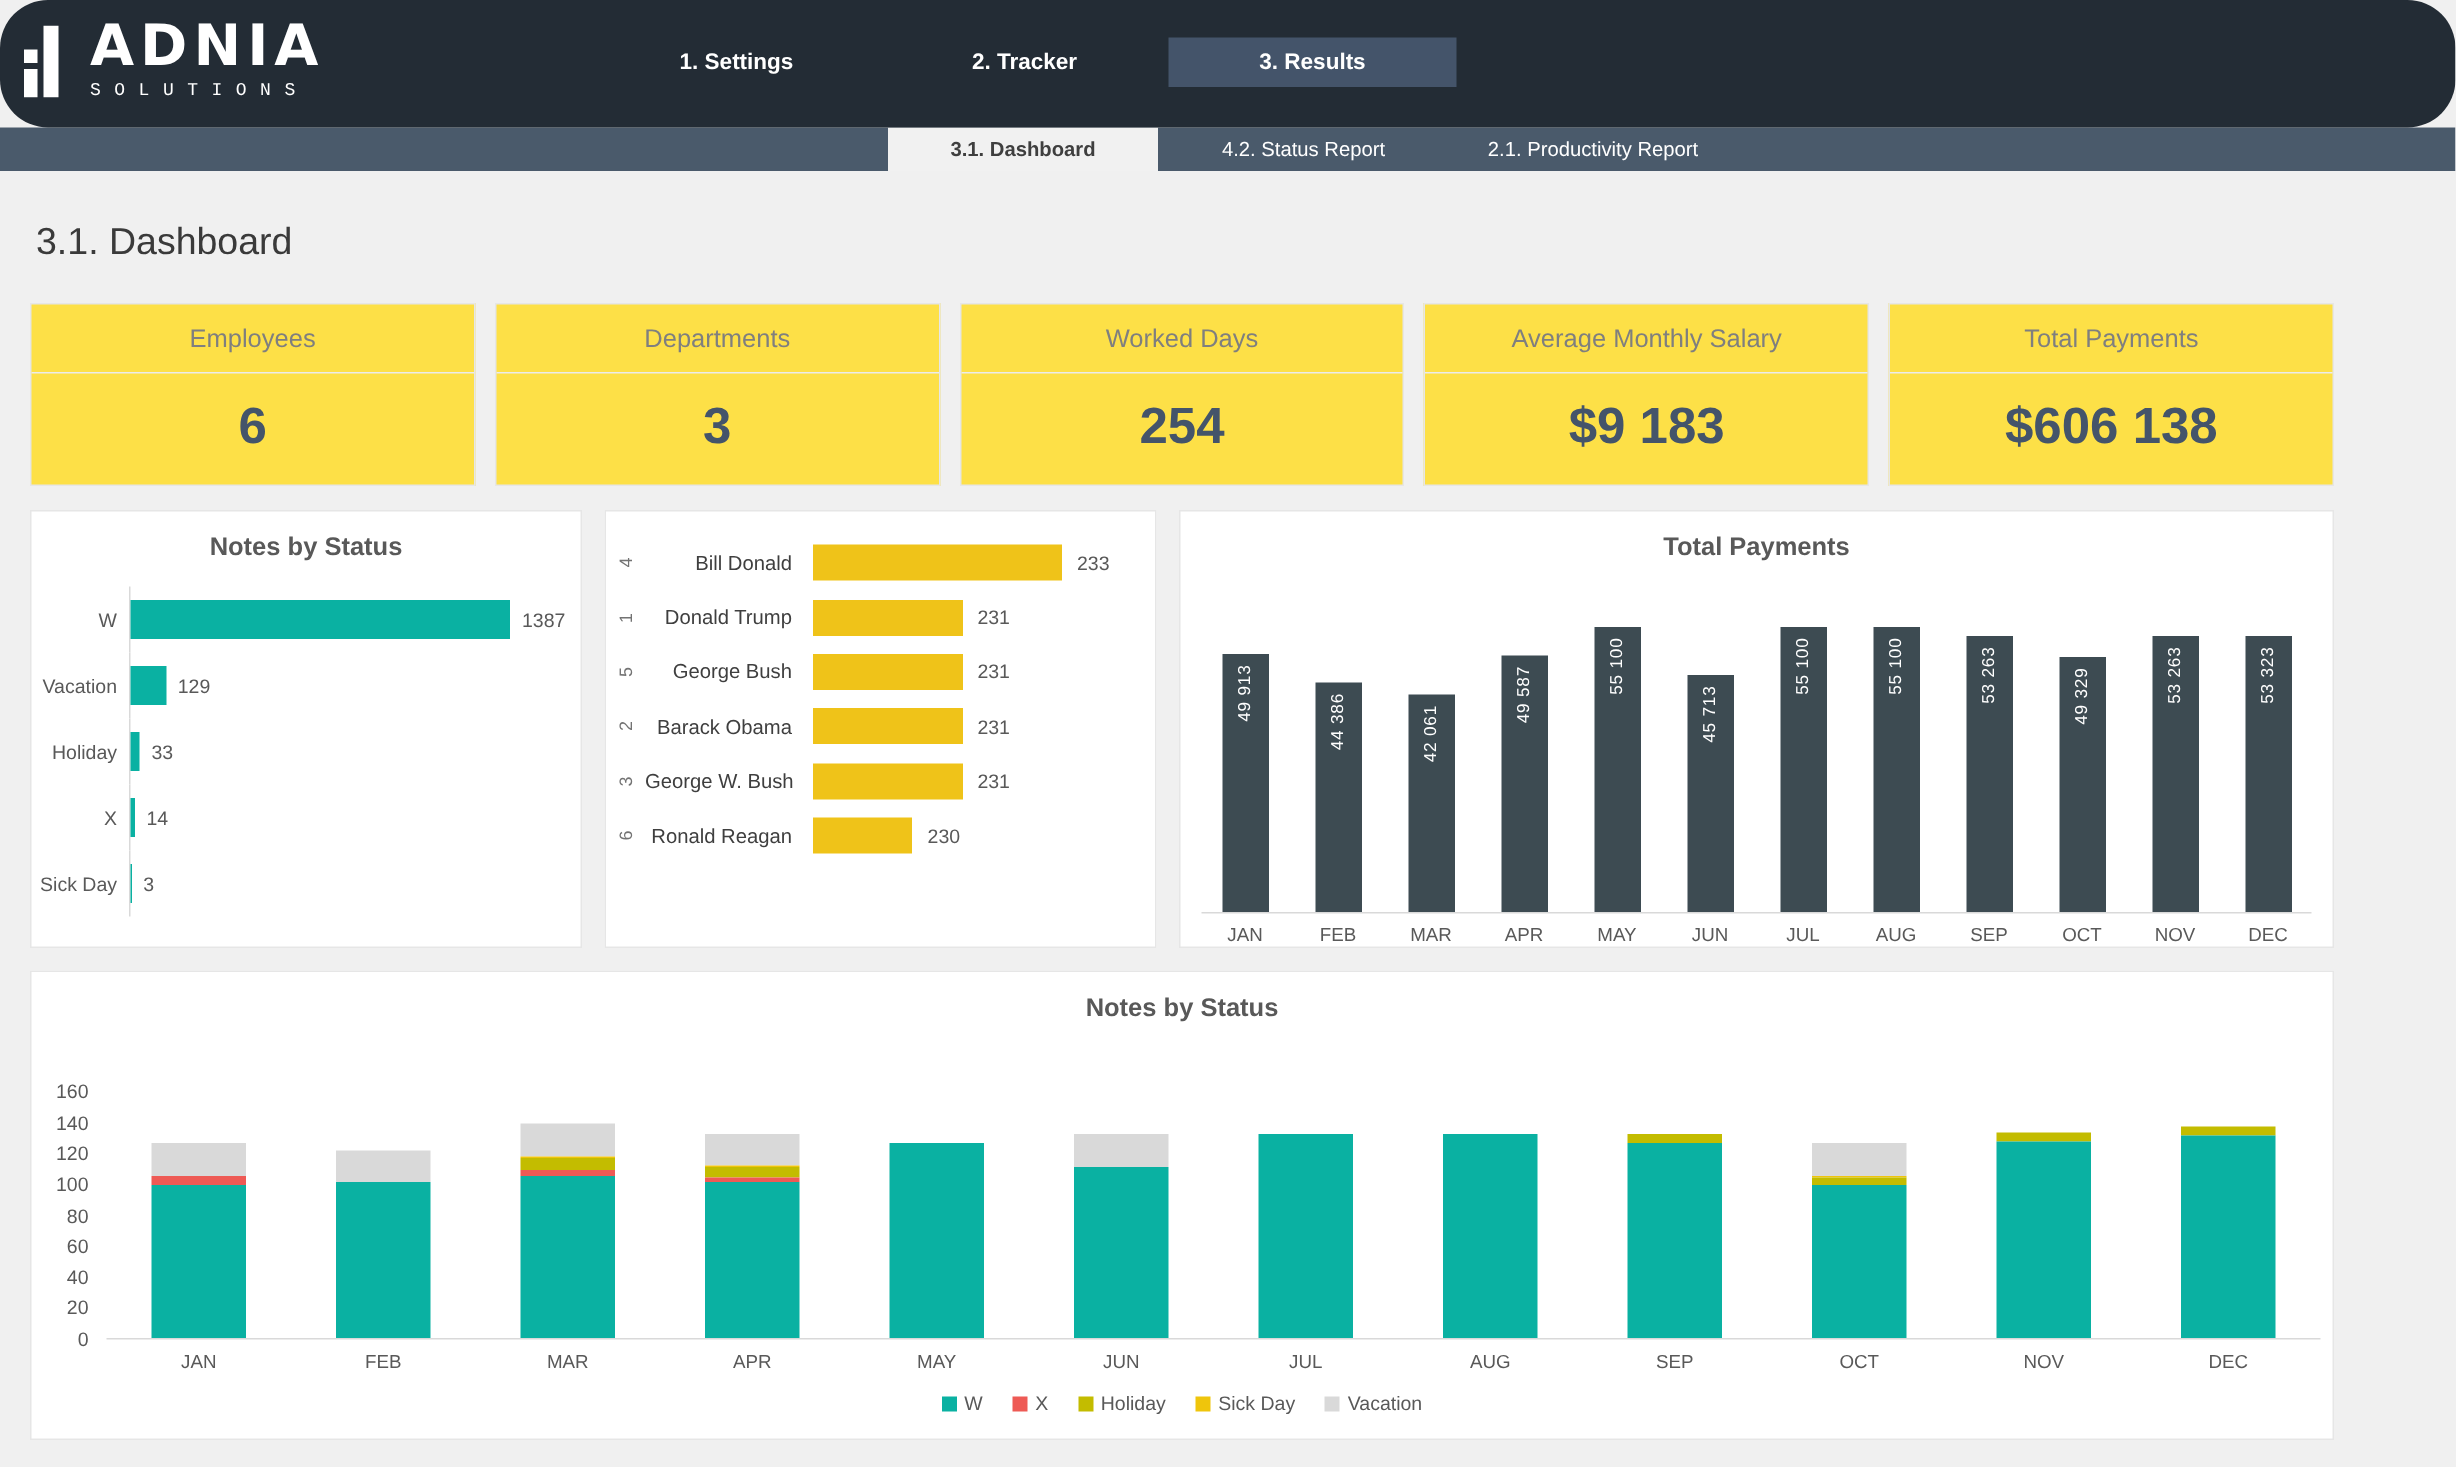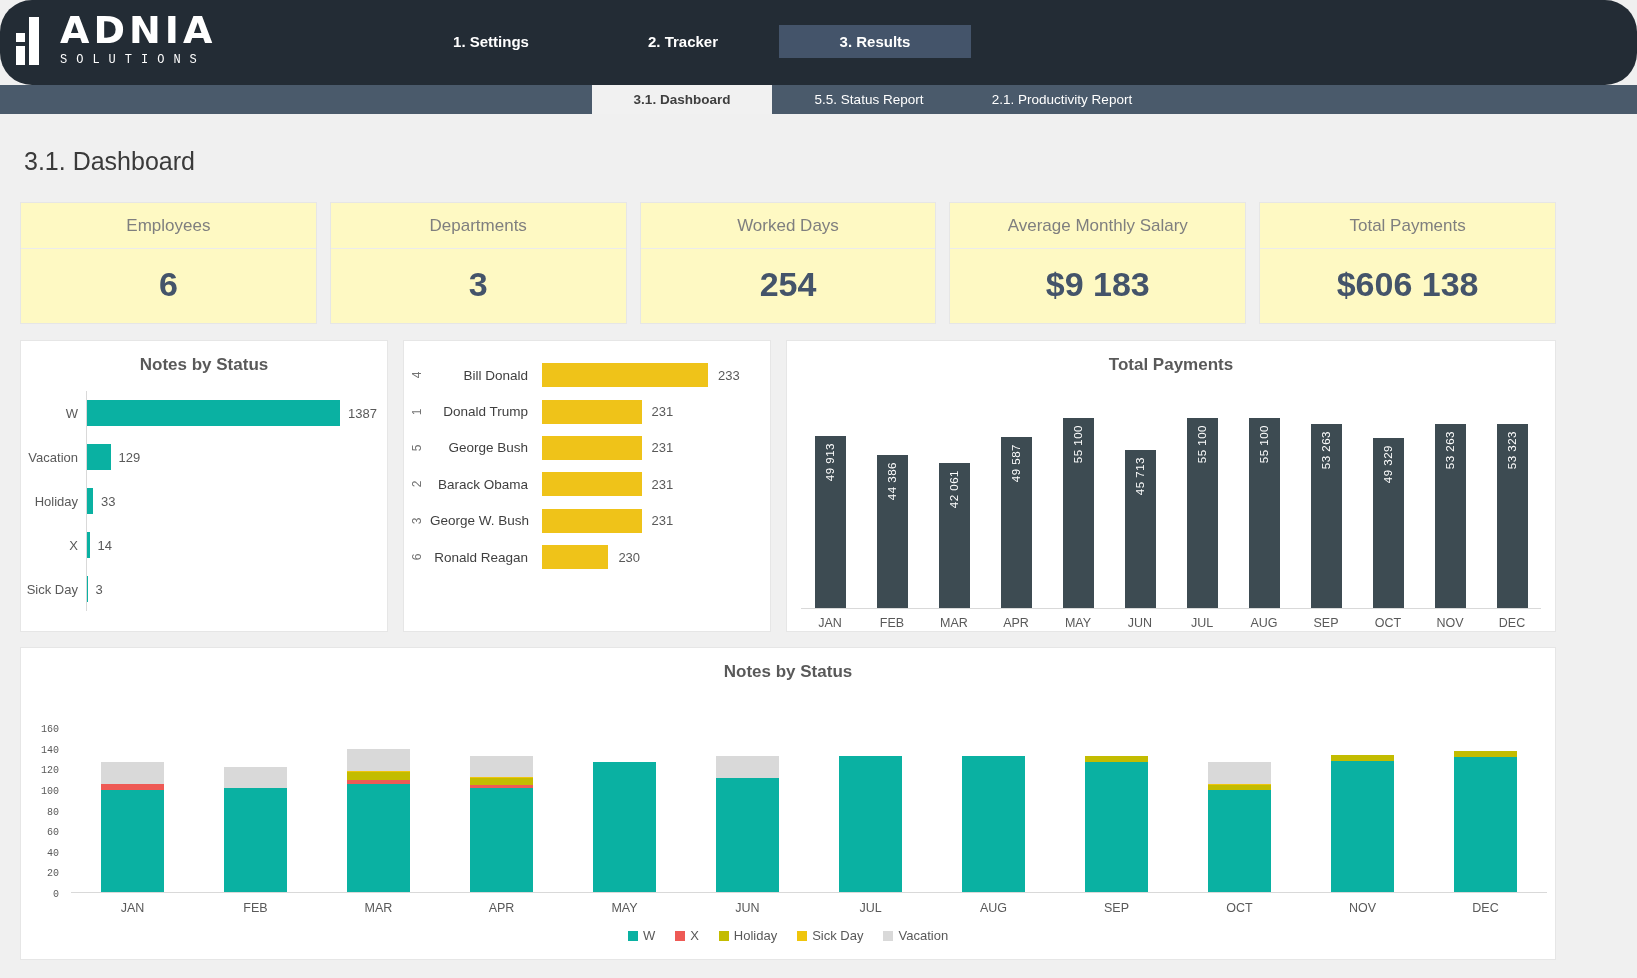--- a/index.html
+++ b/index.html
@@ -22,21 +22,21 @@
   .subnav-spacer { width:592px; }
   .subtab { height:29px; display:flex; align-items:center; justify-content:center;
             color:#fff; font-size:13.5px; cursor:pointer; }
   .subtab.active { background:#f1f1f1; color:#3f3f3f; font-weight:600; }
 
   
   .content { width:1536px; margin-left:20px; }
   .page-title { font-size:25px; font-weight:400; color:#3a3a3a; padding:33px 4px 26px 4px; }
 
   .kpi-row { display:flex; gap:13px; }
-  .kpi-card { flex:1; background:#fef9c3; border:1px solid #e6e6e6; height:122px; }
+  .kpi-card { flex:1; background:#fde047; border:1px solid #e6e6e6; height:122px; }
   .kpi-label { text-align:center; font-size:17px; color:#7f7f7f; padding:13px 0 12px 0; border-bottom:1px solid #ececec; }
   .kpi-value { text-align:center; font-size:34px; font-weight:600; color:#44546a; padding-top:16px; }
 
   .mid-row { display:flex; gap:15px; margin-top:16px; }
   .panel { background:#fff; border:1px solid #e6e6e6; }
   .panel-title { text-align:center; font-size:17px; color:#595959; margin-top:14px; }
 
   .notes-panel, .prod-panel { width:368px; height:292px; }
   .payments-panel { flex:1; height:292px; }
 
@@ -63,21 +63,21 @@
   .vcol { width:58px; display:flex; justify-content:center; }
   .vbar { position:relative; width:31px; background:#3d4b52; }
   .vbar-label { position:absolute; top:7px; left:50%; transform:translateX(-50%) rotate(180deg);
                 writing-mode:vertical-rl; color:#fff; font-size:11.5px; white-space:nowrap; letter-spacing:0.5px; }
   .vchart-months { display:flex; justify-content:space-between; padding-top:7px; }
   .vmonth { width:58px; text-align:center; font-size:12.5px; color:#595959; }
 
   
   .bottom-panel { margin-top:15px; height:313px; }
   .stack-wrap { position:relative; margin-top:45px; padding-left:50px; padding-right:8px; }
-  .ytick { position:absolute; left:0; width:38px; text-align:right; font-size:10px; color:#595959;font-family:Liberation Mono, monospace; }
+  .ytick { position:absolute; left:0; width:38px; text-align:right; font-size:13px; color:#595959; }
   .stack-plot { display:flex; align-items:flex-end; height:166px; border-bottom:1px solid #d9d9d9; }
   .slot { flex:1; display:flex; justify-content:center; }
   .stack-bar { width:63px; display:flex; flex-direction:column-reverse; }
   .seg { width:100%; }
   .stack-months { display:flex; padding-top:8px; }
   .stack-months .slot-label { flex:1; text-align:center; font-size:12.5px; color:#595959; }
   .legend { display:flex; justify-content:center; gap:20px; margin-top:13px; }
   .legend-item { display:flex; align-items:center; gap:5px; font-size:13px; color:#595959; }
   .legend-swatch { width:10px; height:10px; display:inline-block; }
 </style>
@@ -101,21 +101,21 @@
   <nav class="mainnav" id="mainnav">
       <div class="nav-item">1. Settings</div>
       <div class="nav-item">2. Tracker</div>
       <div class="nav-item active">3. Results</div>
     </nav>
 </header>
 
 <nav class="subnav" id="subnav">
   <div class="subnav-spacer"></div>
 <div class="subtab active" style="width: 180px;">3.1. Dashboard</div>
-    <div class="subtab" style="width: 194px;">5.5. Status Report</div>
+    <div class="subtab" style="width: 194px;">4.2. Status Report</div>
     <div class="subtab" style="width: 192px;">2.1. Productivity Report</div>
   </nav>
 
 <main class="content">
   <h1 class="page-title">3.1. Dashboard</h1>
 
   <div class="kpi-row" id="kpis">
       <div class="kpi-card">
         <div class="kpi-label">Employees</div>
         <div class="kpi-value">6</div>

